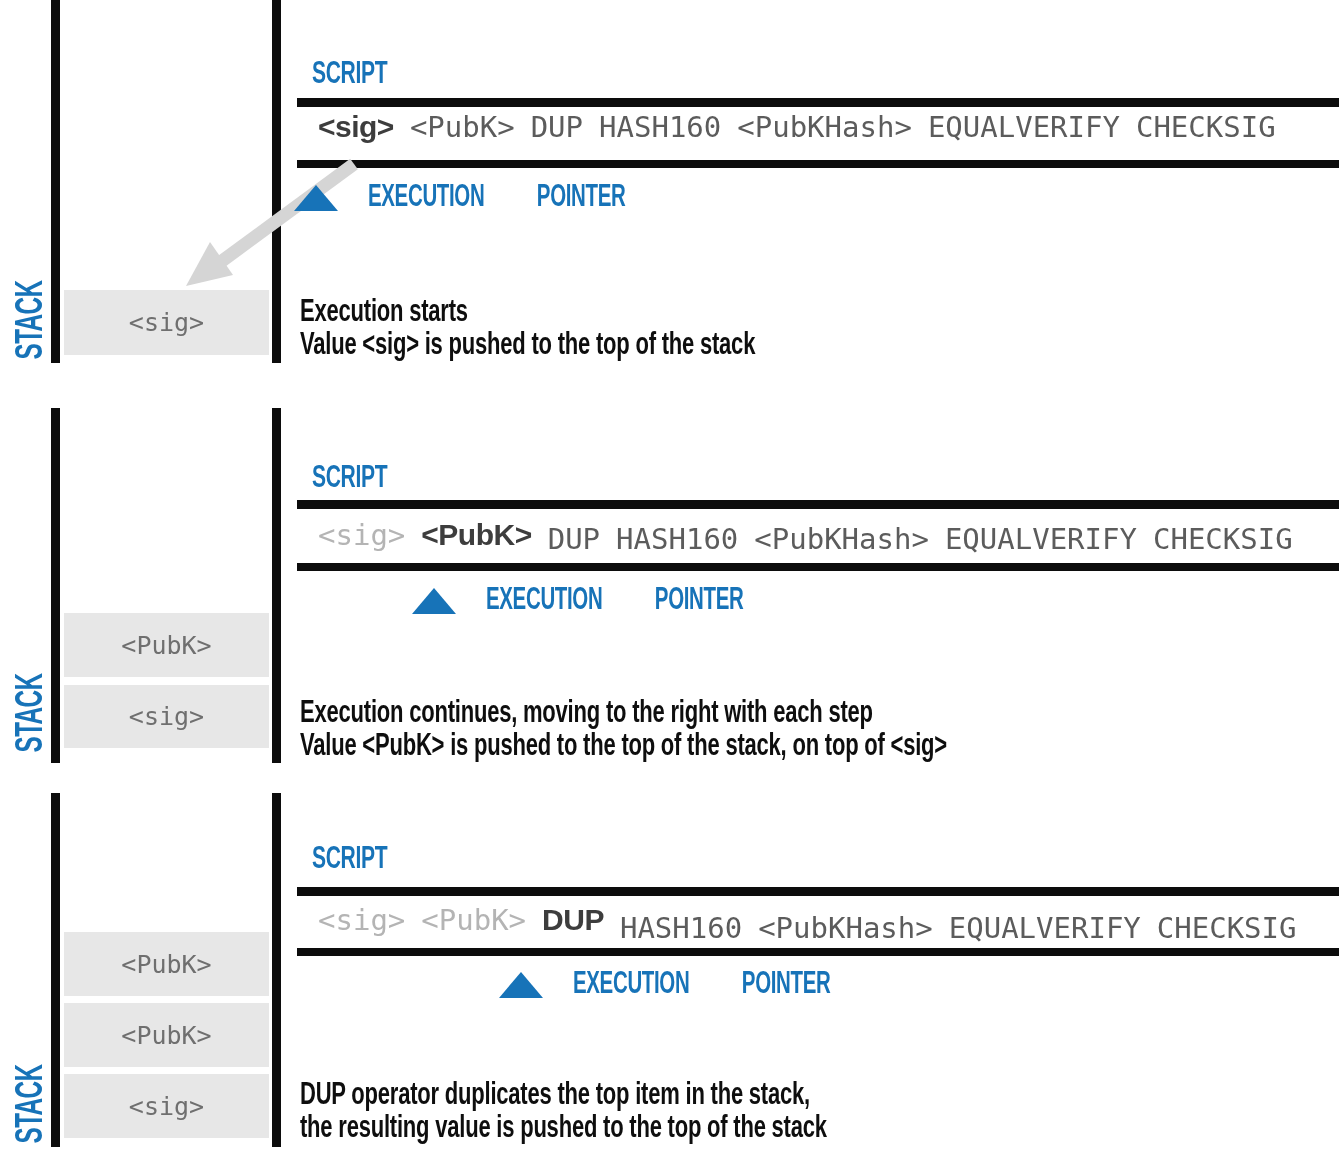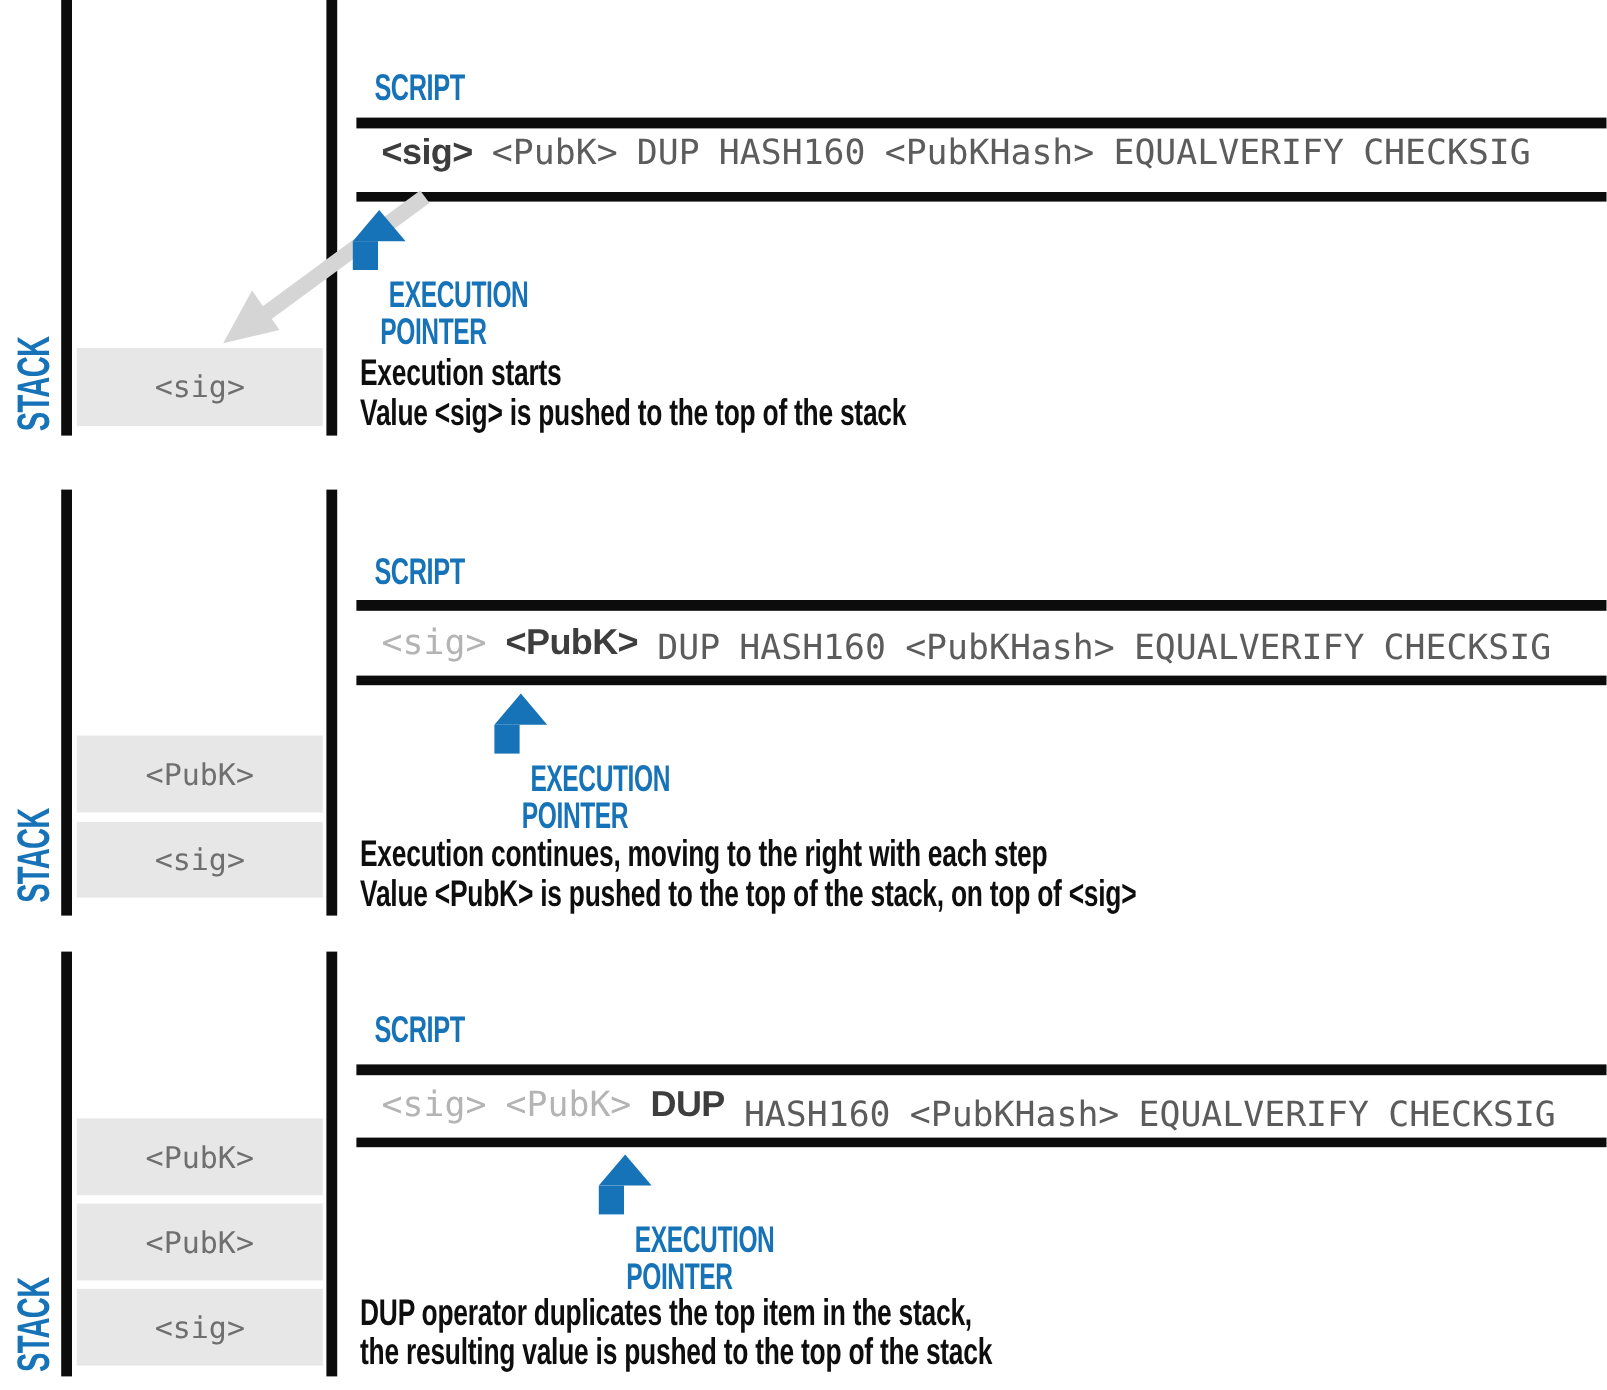--- a/index.html
+++ b/index.html
@@ -32,21 +32,21 @@
     white-space:nowrap;z-index:1;}
   .tok{font-family:"DejaVu Sans Mono",monospace;font-size:29px;margin-right:16px;}
   .tok.pending{color:#5c5c5c;}
   .tok.done{color:#b4b4b4;}
   .tok.current{font-family:"Liberation Sans",sans-serif;font-weight:700;font-size:30px;
     color:#3d3d3d;letter-spacing:-0.5px;}
   .shift4 .tok.pending{position:relative;top:4px;}
   .shift8 .tok.pending{position:relative;top:8px;}
 
   
-  .exec{position:absolute;width:180px;display:flex;flex-direction:column;align-items:flex-start;z-index:3;}
+  .exec{position:absolute;width:180px;display:flex;flex-direction:row;align-items:flex-end;z-index:3;}
   .arrow-head{width:0;height:0;border-left:22px solid transparent;border-right:22px solid transparent;
     border-bottom:26px solid #1773b8;}
   .arrow-stem{width:21px;height:24px;background:#1773b8;}
   .exec-line{color:#1773b8;font-weight:700;font-size:31px;line-height:31px;text-align:center;
     letter-spacing:-0.5px;transform:scaleX(0.66);}
   .exec-line.first{margin-top:5px;}
 
   
   .desc{position:absolute;left:300px;color:#0e0e0e;font-weight:700;font-size:31px;line-height:33px;
     letter-spacing:-0.3px;white-space:nowrap;transform:scaleX(0.71);transform-origin:left top;}

